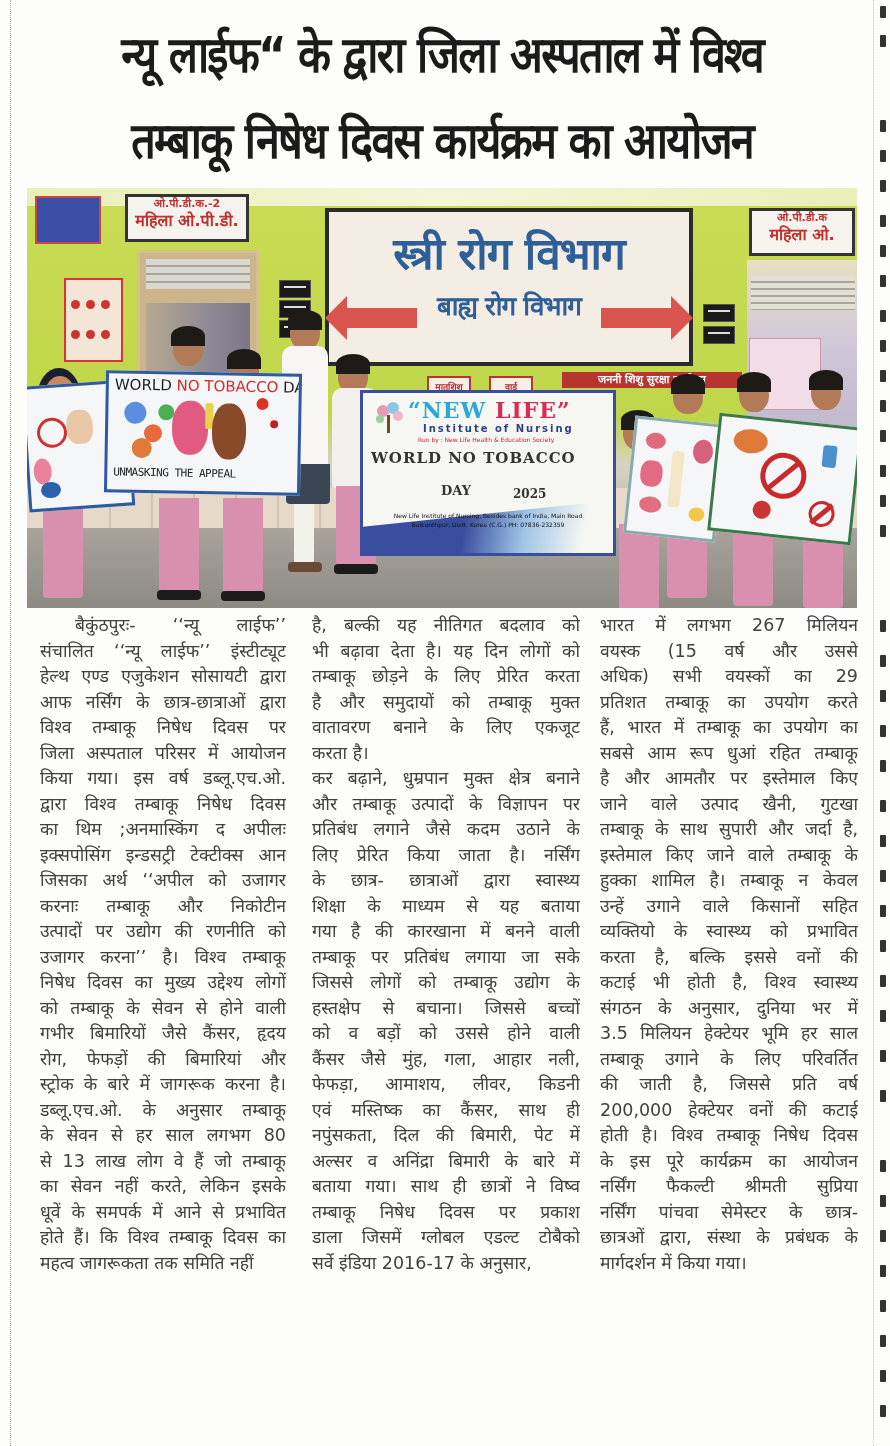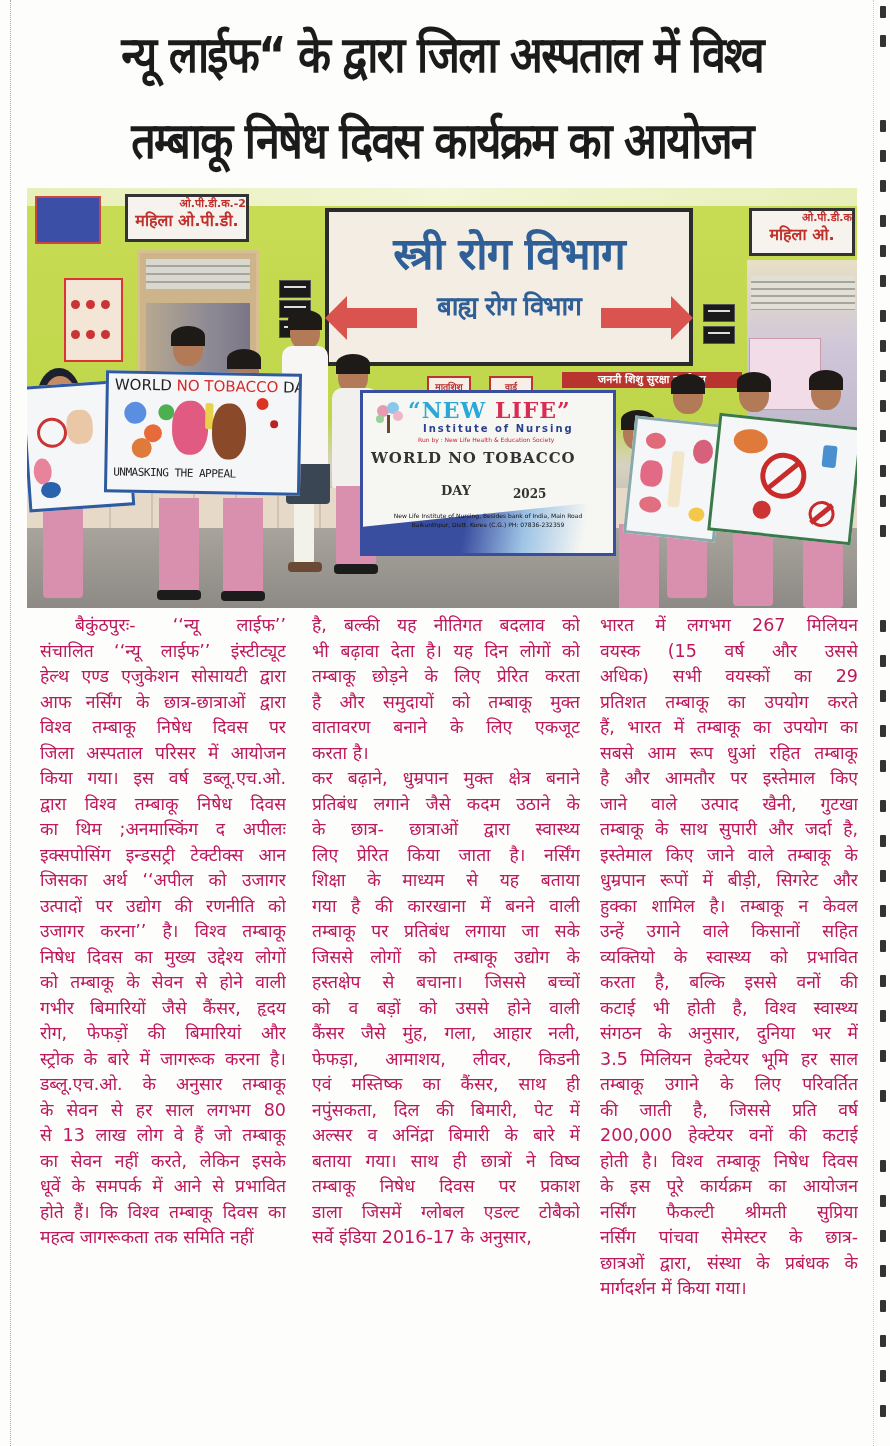--- a/index.html
+++ b/index.html
@@ -20,21 +20,21 @@
   }
   .headline div { white-space:nowrap; }
 
   
   .photo {
     position:absolute; left:27px; top:188px; width:830px; height:420px; overflow:hidden;
     background:linear-gradient(180deg,#c9dc55 0%,#bfd64a 55%,#d8d2c2 66%,#b9b5ac 80%,#9a9690 100%);
   }
   .ceiling { position:absolute; left:0; top:0; width:830px; height:18px; background:linear-gradient(90deg,#e8efb8,#f3f6d8,#e8efb8); }
   .opd-sign { position:absolute; background:#f6f3ee; border:3px solid #333; color:#c0302c; font-weight:bold; text-align:center; font-family:"DejaVu Sans",sans-serif; }
-  .opd-sign .l1 { font-size:11px; line-height:14px;text-align:right; }
+  .opd-sign .l1 { font-size:11px; line-height:14px; }
   .opd-sign .l2 { font-size:16px; line-height:20px; }
   .notice-blue { position:absolute; left:8px; top:8px; width:62px; height:44px; background:#3b4fa6; border:2px solid #c44; }
   .fire-poster { position:absolute; left:37px; top:90px; width:55px; height:80px; background:#f3e6d6; border:2px solid #d33; }
   .fire-poster i { position:absolute; width:9px; height:9px; background:#c33; border-radius:50%; }
   .door { position:absolute; left:110px; top:62px; width:116px; height:190px; background:#cdb48a; border:3px solid #d7c08e; }
   .door .glass { position:absolute; left:6px; top:6px; width:104px; height:30px; background:repeating-linear-gradient(180deg,#d8d8d0 0 6px,#a9a59a 6px 8px); }
   .door .inside { position:absolute; left:6px; top:50px; width:104px; height:140px; background:linear-gradient(90deg,#b6a88f,#8e8a95 60%,#7a7687); }
   .name-plate { position:absolute; width:30px; height:16px; background:#1a1a1a; border:1px solid #555; }
   .name-plate::after { content:""; position:absolute; left:4px; top:5px; width:22px; height:2px; background:#ddd; }
 
@@ -78,21 +78,21 @@
   .nl-banner .year { position:absolute; left:150px; top:94px; font-size:12px; font-weight:bold; color:#333; font-family:"DejaVu Serif",serif; }
   .nl-banner .addr { position:absolute; left:20px; top:118px; font-size:6px; color:#111; width:210px; line-height:9px; text-align:center; z-index:2; }
   .tree { position:absolute; left:8px; top:6px; width:36px; height:36px; }
 
   .red-circle { position:absolute; border:5px solid #c92a2a; border-radius:50%; }
   .red-circle::after { content:""; position:absolute; left:50%; top:-4px; width:5px; height:calc(100% + 8px); background:#c92a2a; transform:translateX(-50%) rotate(45deg); }
 
   
   .col {
     position:absolute; top:613px; font-family:"DejaVu Sans", sans-serif;
-    font-size:17.5px; line-height:25.5px; color:#be185d; text-align:justify; text-align-last:left;
+    font-size:17.5px; line-height:25.5px; color:#404040; text-align:justify; text-align-last:left;
   }
   .col .line { display:block; white-space:nowrap; text-align:justify; text-align-last:justify; overflow:hidden; height:25.5px; }
   .col .line.last { text-align-last:left; }
   .col .line.indent { padding-left:35px; }
   .col1 { left:40px; width:246px; }
   .col2 { left:312px; width:268px; }
   .col3 { left:600px; width:258px; }
 </style>
 </head>
 <body>
@@ -310,20 +310,21 @@
     <span class="line">संचालित ‘‘न्यू लाईफ’’ इंस्टीट्यूट</span>
     <span class="line">हेल्थ एण्ड एजुकेशन सोसायटी द्वारा</span>
     <span class="line">आफ नर्सिंग के छात्र-छात्राओं द्वारा</span>
     <span class="line">विश्व तम्बाकू निषेध दिवस पर</span>
     <span class="line">जिला अस्पताल परिसर में आयोजन</span>
     <span class="line">किया गया। इस वर्ष डब्लू.एच.ओ.</span>
     <span class="line">द्वारा विश्व तम्बाकू निषेध दिवस</span>
     <span class="line">का थिम ;अनमास्किंग द अपीलः</span>
     <span class="line">इक्सपोसिंग इन्डसट्री टेक्टीक्स आन</span>
     <span class="line">जिसका अर्थ ‘‘अपील को उजागर</span>
+    <span class="line">करनाः तम्बाकू और निकोटीन</span>
     <span class="line">उत्पादों पर उद्योग की रणनीति को</span>
     <span class="line">उजागर करना’’ है। विश्व तम्बाकू</span>
     <span class="line">निषेध दिवस का मुख्य उद्देश्य लोगों</span>
     <span class="line">को तम्बाकू के सेवन से होने वाली</span>
     <span class="line">गभीर बिमारियों जैसे कैंसर, हृदय</span>
     <span class="line">रोग, फेफड़ों की बिमारियां और</span>
     <span class="line">स्ट्रोक के बारे में जागरूक करना है।</span>
     <span class="line">डब्लू.एच.ओ. के अनुसार तम्बाकू</span>
     <span class="line">के सेवन से हर साल लगभग 80</span>
     <span class="line">से 13 लाख लोग वे हैं जो तम्बाकू</span>
@@ -333,23 +334,24 @@
     <span class="line last">महत्व जागरूकता तक समिति नहीं</span>
   </div>
 <div class="col col2" id="col2">
     <span class="line">है, बल्की यह नीतिगत बदलाव को</span>
     <span class="line">भी बढ़ावा देता है। यह दिन लोगों को</span>
     <span class="line">तम्बाकू छोड़ने के लिए प्रेरित करता</span>
     <span class="line">है और समुदायों को तम्बाकू मुक्त</span>
     <span class="line">वातावरण बनाने के लिए एकजूट</span>
     <span class="line last">करता है।</span>
     <span class="line">कर बढ़ाने, धुम्रपान मुक्त क्षेत्र बनाने</span>
+    <span class="line">और तम्बाकू उत्पादों के विज्ञापन पर</span>
     <span class="line">प्रतिबंध लगाने जैसे कदम उठाने के</span>
+    <span class="line">लिए प्रेरित किया जाता है। नर्सिंग</span>
     <span class="line">के छात्र- छात्राओं द्वारा स्वास्थ्य</span>
-    <span class="line">लिए प्रेरित किया जाता है। नर्सिंग</span>
     <span class="line">शिक्षा के माध्यम से यह बताया</span>
     <span class="line">गया है की कारखाना में बनने वाली</span>
     <span class="line">तम्बाकू पर प्रतिबंध लगाया जा सके</span>
     <span class="line">जिससे लोगों को तम्बाकू उद्योग के</span>
     <span class="line">हस्तक्षेप से बचाना। जिससे बच्चों</span>
     <span class="line">को व बड़ों को उससे होने वाली</span>
     <span class="line">कैंसर जैसे मुंह, गला, आहार नली,</span>
     <span class="line">फेफड़ा, आमाशय, लीवर, किडनी</span>
     <span class="line">एवं मस्तिष्क का कैंसर, साथ ही</span>
     <span class="line">नपुंसकता, दिल की बिमारी, पेट में</span>
@@ -363,21 +365,20 @@
     <span class="line">भारत में लगभग 267 मिलियन</span>
     <span class="line">वयस्क (15 वर्ष और उससे</span>
     <span class="line">अधिक) सभी वयस्कों का 29</span>
     <span class="line">प्रतिशत तम्बाकू का उपयोग करते</span>
     <span class="line">हैं, भारत में तम्बाकू का उपयोग का</span>
     <span class="line">सबसे आम रूप धुआं रहित तम्बाकू</span>
     <span class="line">है और आमतौर पर इस्तेमाल किए</span>
     <span class="line">जाने वाले उत्पाद खैनी, गुटखा</span>
     <span class="line">तम्बाकू के साथ सुपारी और जर्दा है,</span>
     <span class="line">इस्तेमाल किए जाने वाले तम्बाकू के</span>
-    <span class="line">धुम्रपान रूपों में बीड़ी, सिगरेट और</span>
     <span class="line">हुक्का शामिल है। तम्बाकू न केवल</span>
     <span class="line">उन्हें उगाने वाले किसानों सहित</span>
     <span class="line">व्यक्तियो के स्वास्थ्य को प्रभावित</span>
     <span class="line">करता है, बल्कि इससे वनों की</span>
     <span class="line">कटाई भी होती है, विश्व स्वास्थ्य</span>
     <span class="line">संगठन के अनुसार, दुनिया भर में</span>
     <span class="line">3.5 मिलियन हेक्टेयर भूमि हर साल</span>
     <span class="line">तम्बाकू उगाने के लिए परिवर्तित</span>
     <span class="line">की जाती है, जिससे प्रति वर्ष</span>
     <span class="line">200,000 हेक्टेयर वनों की कटाई</span>

